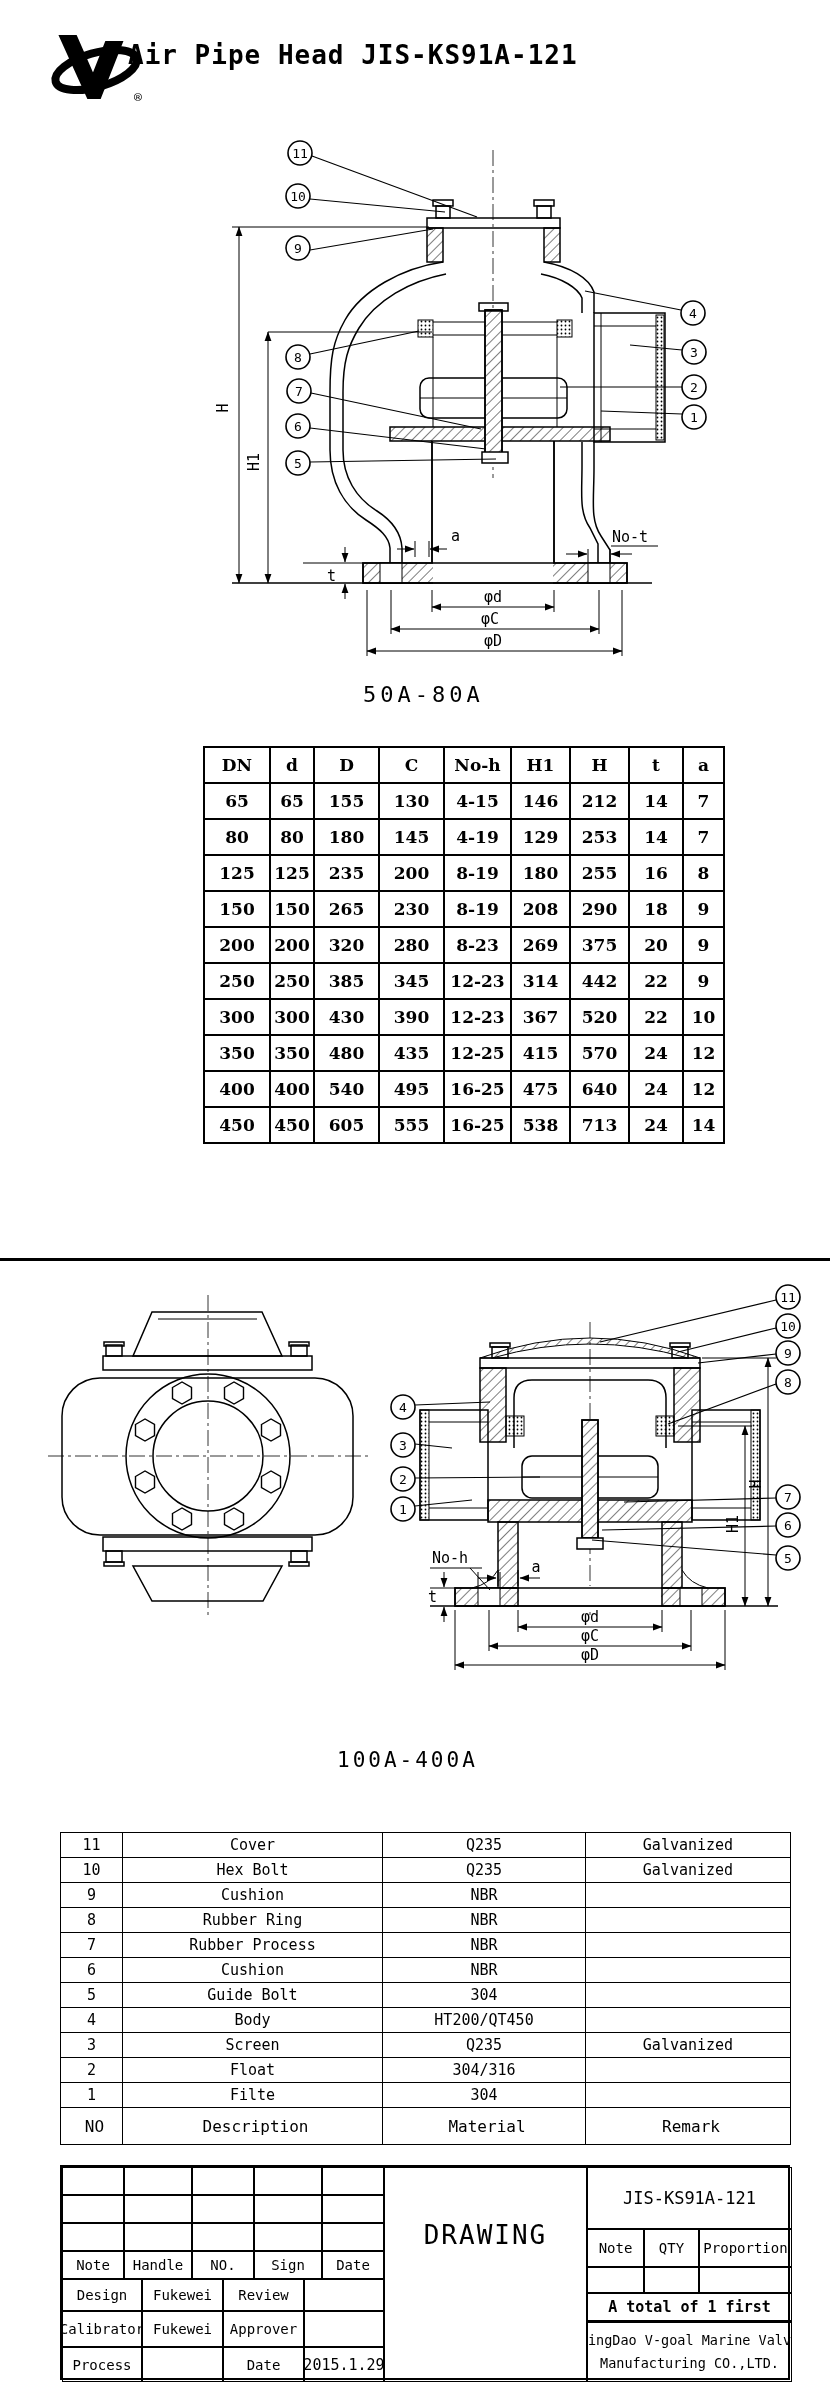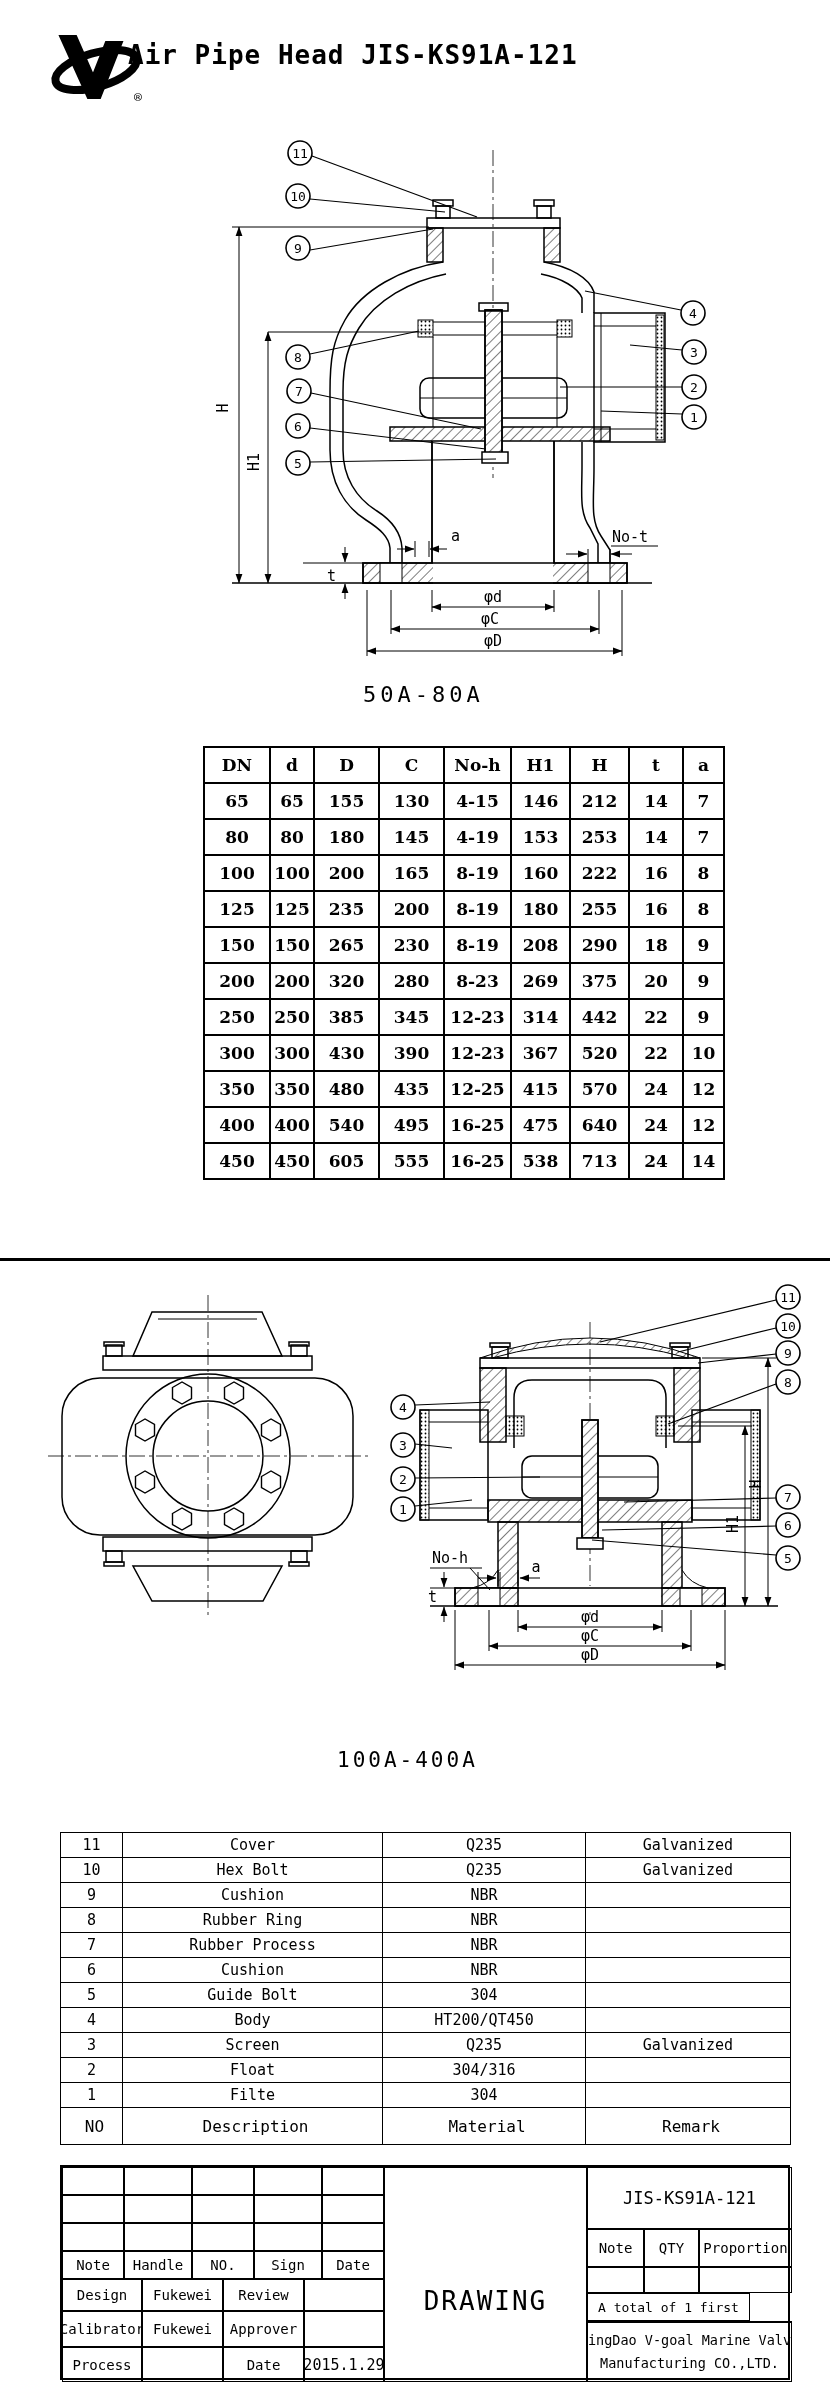--- a/index.html
+++ b/index.html
@@ -241,35 +241,24 @@
         <td>212</td>
         <td>14</td>
         <td>7</td>
       </tr>
       <tr>
         <td>80</td>
         <td>80</td>
         <td>180</td>
         <td>145</td>
         <td>4-19</td>
-        <td>153</td>
+        <td>129</td>
         <td>253</td>
         <td>14</td>
         <td>7</td>
-      </tr>
-      <tr>
-        <td>100</td>
-        <td>100</td>
-        <td>200</td>
-        <td>165</td>
-        <td>8-19</td>
-        <td>160</td>
-        <td>222</td>
-        <td>16</td>
-        <td>8</td>
       </tr>
       <tr>
         <td>125</td>
         <td>125</td>
         <td>235</td>
         <td>200</td>
         <td>8-19</td>
         <td>180</td>
         <td>255</td>
         <td>16</td>
@@ -656,28 +645,28 @@
   <div class="tbc" style="left:80px;top:144px;width:81px;height:36px">Fukewei</div>
   <div class="tbc" style="left:161px;top:144px;width:81px;height:36px">Approver</div>
   <div class="tbc" style="left:242px;top:144px;width:80px;height:36px"></div>
 
   <div class="tbc" style="left:0;top:180px;width:80px;height:35px">Process</div>
   <div class="tbc" style="left:80px;top:180px;width:81px;height:35px"></div>
   <div class="tbc" style="left:161px;top:180px;width:81px;height:35px">Date</div>
   <div class="tbc" style="left:242px;top:180px;width:80px;height:35px;font-size:15px">2015.1.29</div>
 
   <div class="tbc" style="left:322px;top:0;width:203px;height:215px;align-items:flex-start;justify-content:center">
-    <span style="margin-top:118px;font-size:26px;letter-spacing:2px">DRAWING</span>
+    <span style="margin-top:52px;font-size:26px;letter-spacing:2px">DRAWING</span>
   </div>
 
   <div class="tbc" style="left:525px;top:0;width:205px;height:62px;font-size:17px">JIS-KS91A-121</div>
   <div class="tbc" style="left:525px;top:62px;width:57px;height:38px">Note</div>
   <div class="tbc" style="left:582px;top:62px;width:55px;height:38px">QTY</div>
   <div class="tbc" style="left:637px;top:62px;width:93px;height:38px">Proportion</div>
   <div class="tbc" style="left:525px;top:100px;width:57px;height:26px"></div>
   <div class="tbc" style="left:582px;top:100px;width:55px;height:26px"></div>
   <div class="tbc" style="left:637px;top:100px;width:93px;height:26px"></div>
-  <div class="tbc" style="left:525px;top:126px;width:163px;height:28px;font-weight:normal;font-size:13px">A total of 1 first</div>
+  <div class="tbc" style="left:525px;top:126px;width:205px;height:28px;font-weight:bold;font-size:15px">A total of 1 first</div>
   <div class="tbc" style="left:525px;top:154px;width:205px;height:61px;flex-direction:column;font-size:13.5px;border-top:2.5px solid #000;line-height:1.7">
     <span>QingDao V-goal Marine Valve</span>
     <span>Manufacturing CO.,LTD.</span>
   </div>
 </div>
 
 </body></html>

